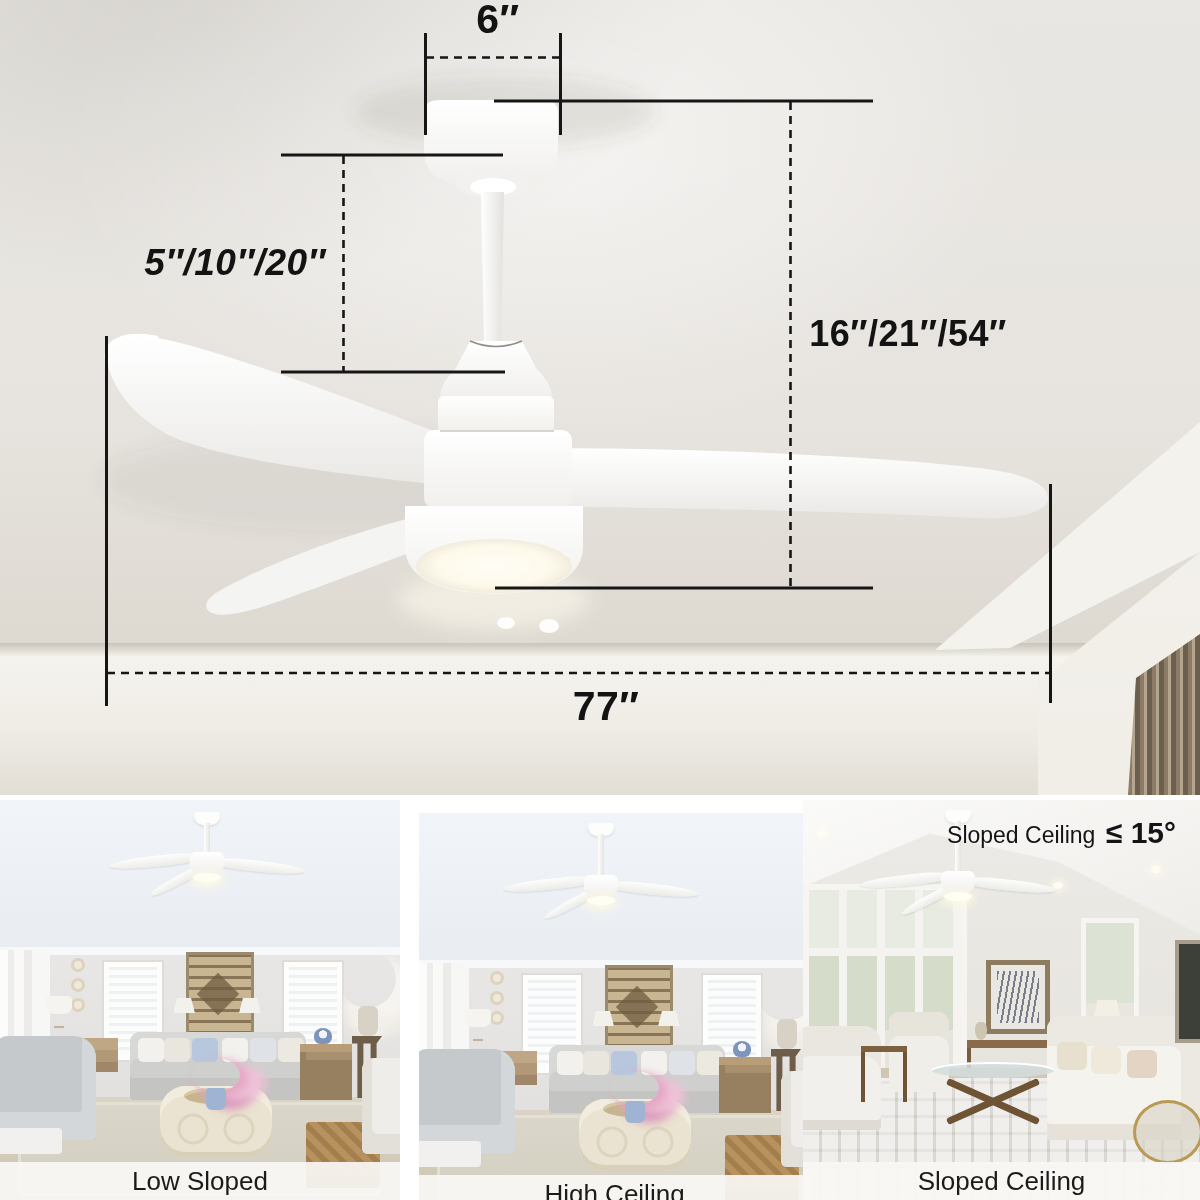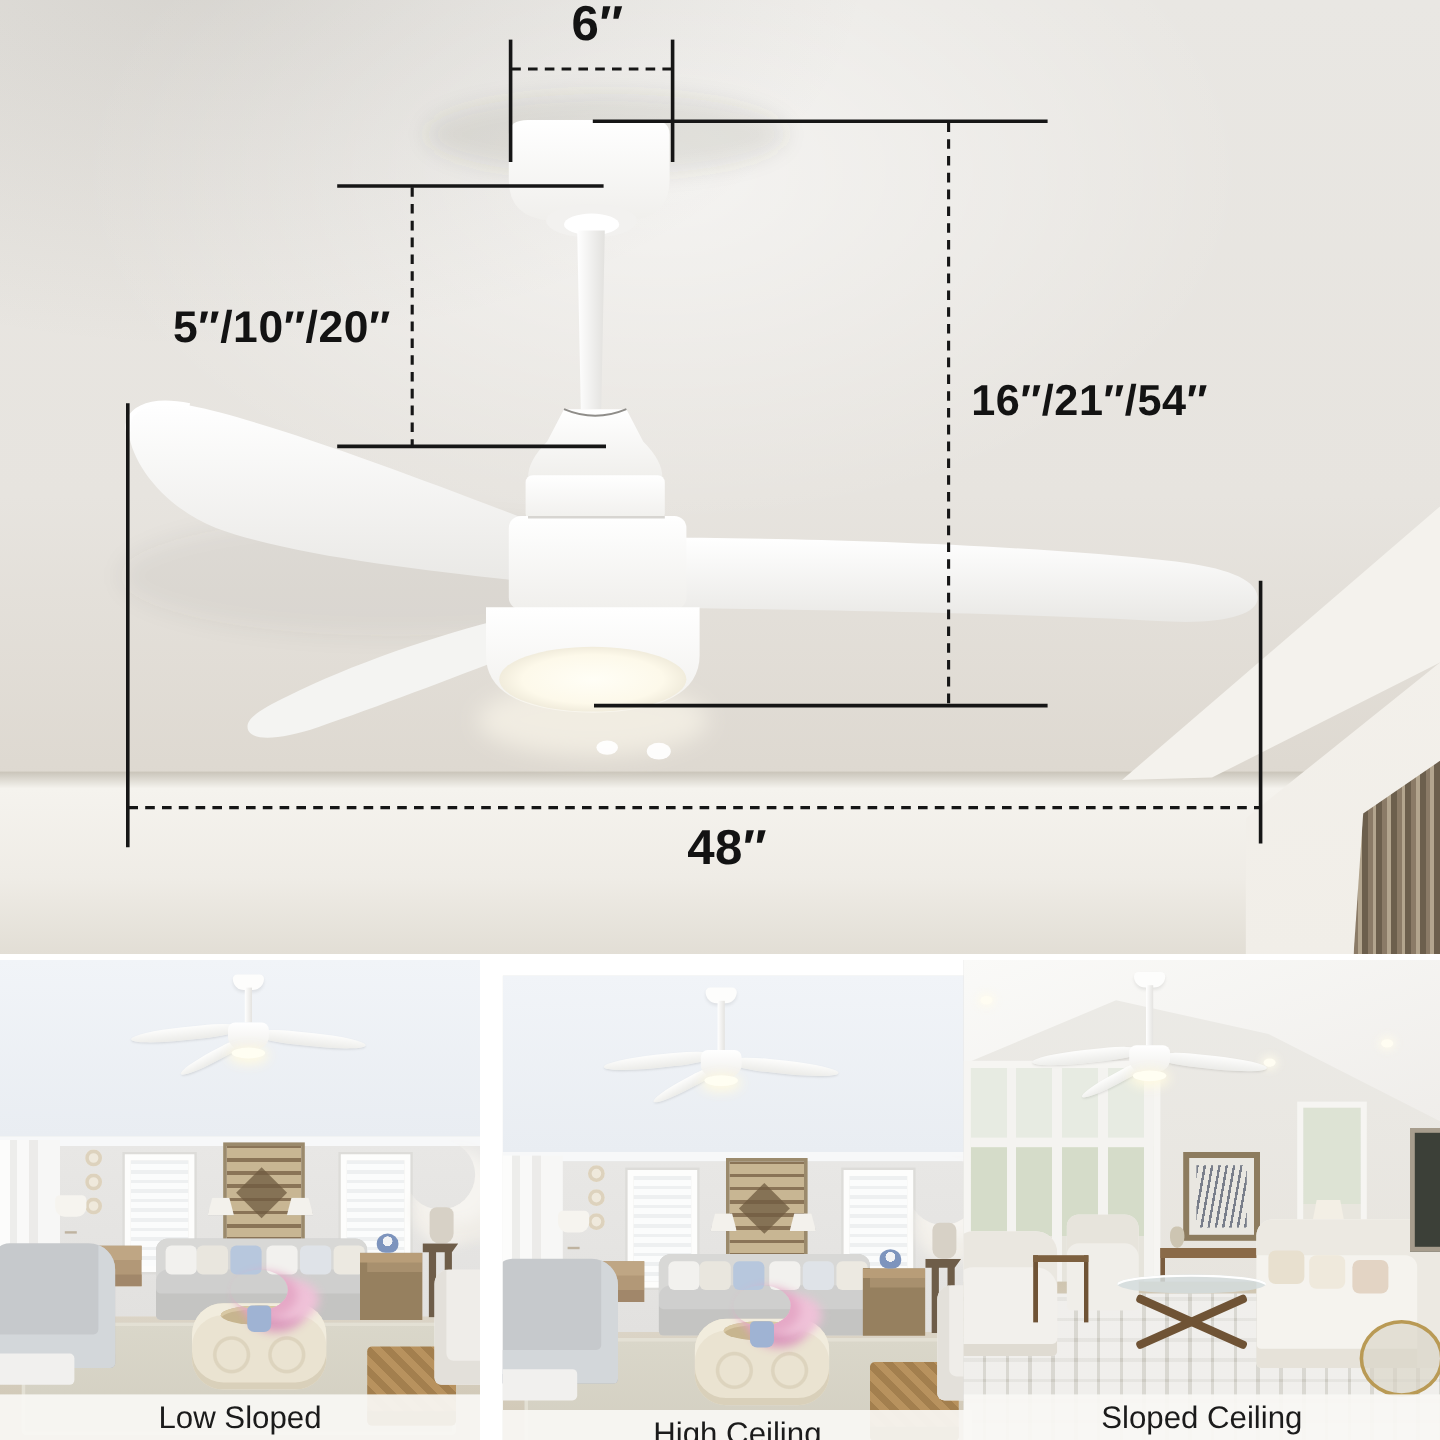--- a/index.html
+++ b/index.html
@@ -21,21 +21,21 @@
     clip-path:polygon(1038px 682px,1200px 552px,1200px 795px,1038px 795px);
     background:linear-gradient(180deg,#f7f5f1,#f1eee8);}
   .slats{position:absolute;left:0;top:0;width:1200px;height:795px;
     clip-path:polygon(1136px 678px,1200px 634px,1200px 795px,1128px 795px);
     background:repeating-linear-gradient(90deg,#8b7b67 0 4px,#b3a58e 4px 7px,#6c5f4d 7px 12px);}
   .fan-svg,.dim-svg{position:absolute;left:0;top:0;width:1200px;height:795px;}
 
   .dim{position:absolute;color:#131313;font-weight:bold;text-align:center;
        letter-spacing:.5px;line-height:1.05;}
   .dim-6{left:452px;top:-2px;width:92px;font-size:41px;}
-  .dim-rod{left:116px;top:254px;width:238px;font-size:37px;}
+  .dim-rod{left:116px;top:244px;width:238px;font-size:37px;font-style:italic;}
   .dim-hgt{left:788px;top:315px;width:240px;font-size:36px;}
   .dim-span{left:550px;top:685px;width:112px;font-size:41px;}
 
   
   .gallery{position:absolute;left:0;top:795px;width:1200px;height:405px;background:#fff;}
   .photo{position:absolute;top:5px;height:400px;overflow:hidden;background:#e8e8e6;}
   .p1{left:0;width:400px;}
   .p2{left:406px;width:391px;}
   .p3{left:803px;width:397px;}
   .cap{position:absolute;left:0;right:0;bottom:0;height:38px;z-index:40;
@@ -249,21 +249,21 @@
       <line x1="426" y1="57.5" x2="560" y2="57.5"></line>
       <line x1="343.5" y1="156" x2="343.5" y2="371"></line>
       <line x1="790.5" y1="102" x2="790.5" y2="587"></line>
       <line x1="107" y1="673" x2="1050" y2="673"></line>
     </g>
   </svg>
 
   <div class="dim dim-6">6″</div>
   <div class="dim dim-rod">5″/10″/20″</div>
   <div class="dim dim-hgt">16″/21″/54″</div>
-  <div class="dim dim-span">48″</div>
+  <div class="dim dim-span">77″</div>
 </div>
 
 <div class="gallery">
 
   <figure class="photo p1" style="margin:0">
     <div class="ra-ceil"></div>
     <div class="ra-crown"></div>
     <div class="ra-wall"></div>
     <div class="ra-floor"></div>
     <div class="ra-rug"></div>
@@ -396,15 +396,19 @@
       <div class="sf-canopy"></div>
       <div class="sf-rod"></div>
       <div class="sf-hub">
         <div class="sf-bl"></div>
         <div class="sf-br"></div>
         <div class="sf-bd"></div>
         <div class="sf-motor"></div>
         <div class="sf-light"></div>
       </div>
     </div>
+    <div class="slope-note">
+      <span class="sn-t">Sloped Ceiling</span>
+      <span class="sn-b">≤ 15°</span>
+    </div>
     <figcaption class="cap">Sloped Ceiling</figcaption>
   </figure>
 </div>
 
 </body></html>

